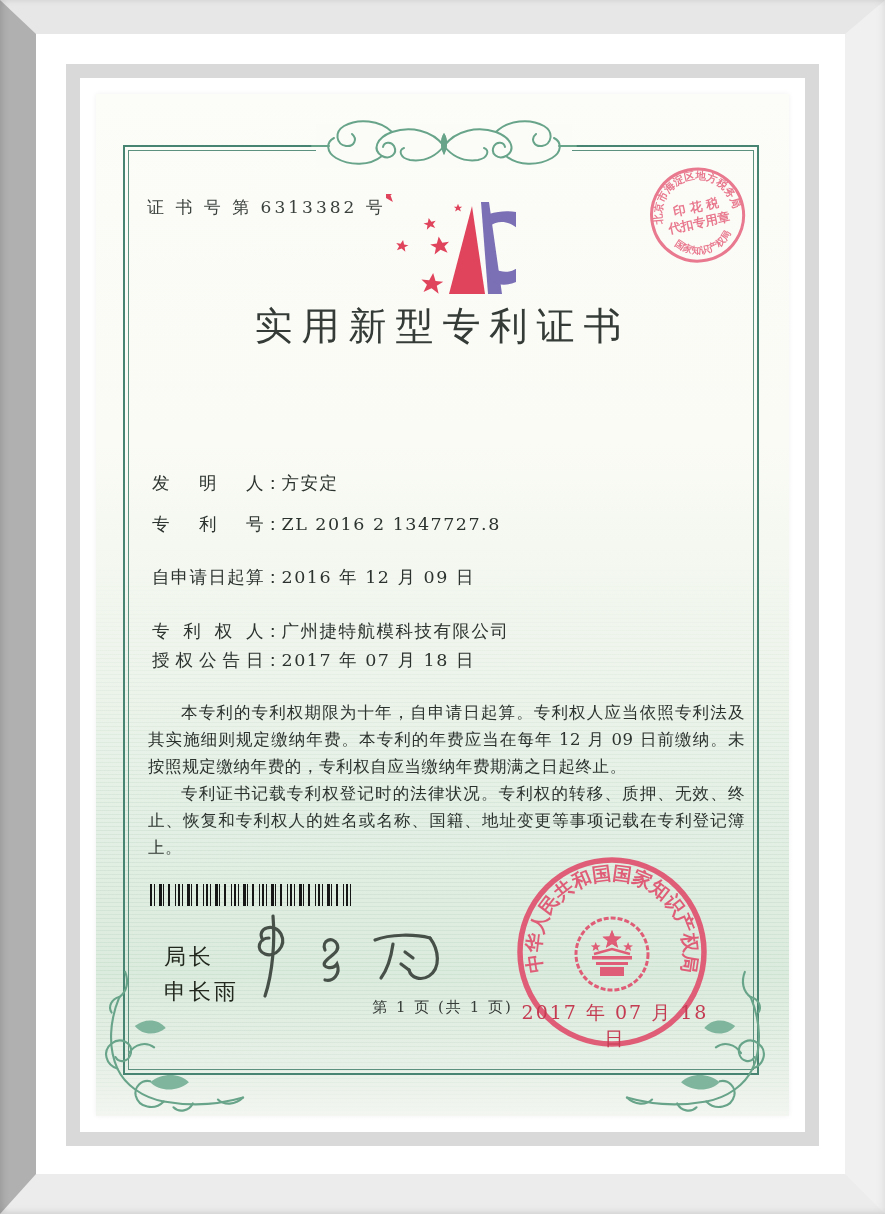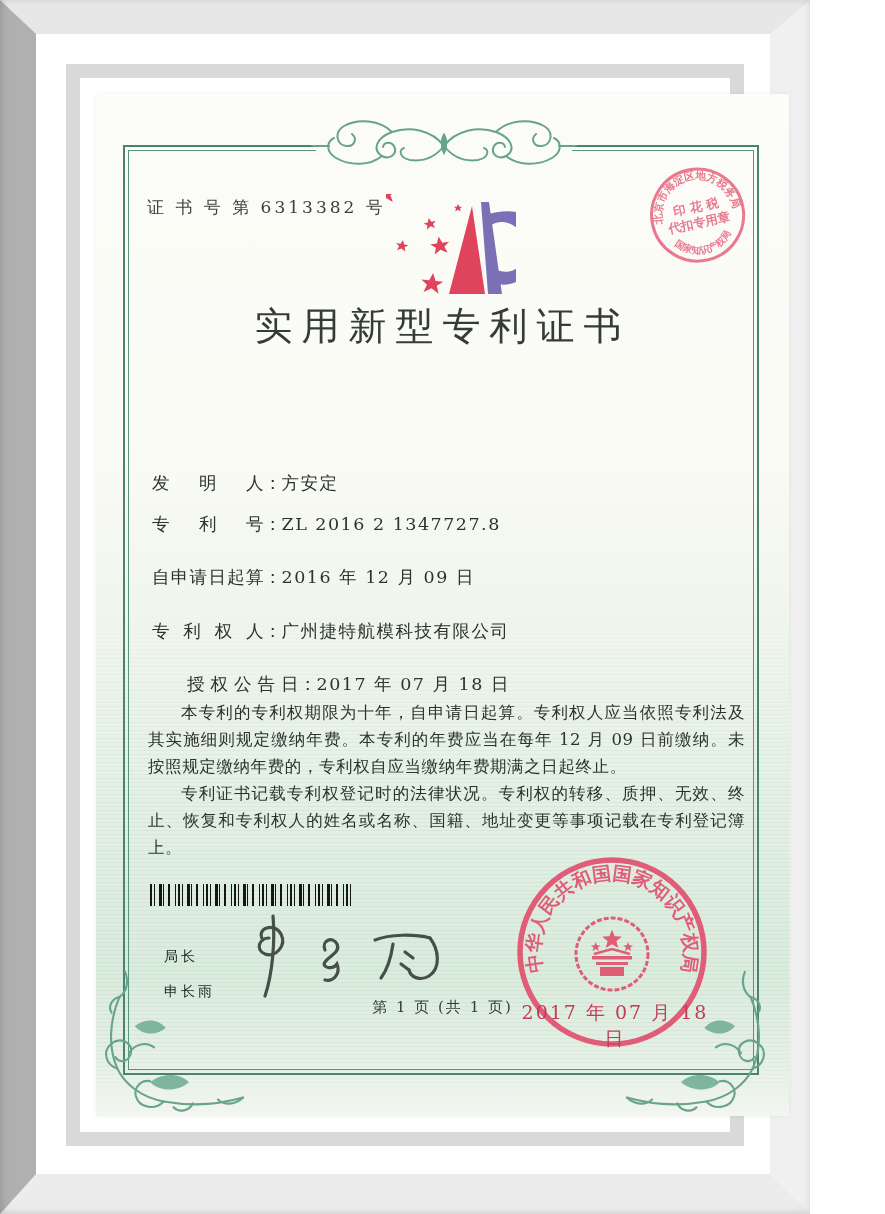--- a/index.html
+++ b/index.html
@@ -1,18 +1,18 @@
 <!DOCTYPE html>
 <html><head>
 <meta charset="utf-8">
 <style>
   * { margin:0; padding:0; box-sizing:border-box; }
   html,body { width:885px; height:1214px; background:#ffffff; overflow:hidden;
     font-family:"DejaVu Serif","Liberation Serif",serif; }
-  .photo { position:relative; width:810px; height:1214px; }
+  .photo { position:relative; width:885px; height:1214px; }
 
   
   .bevel { position:absolute; inset:0; border-style:solid;
     border-width:34px 40px 40px 36px;
     border-color:#e7e7e7 #f0f0f0 #ececec #b0b0b0; }
   .bevel-shade { position:absolute; inset:0; box-shadow: inset -3px -3px 8px rgba(0,0,0,0.05), inset 3px 0 6px rgba(0,0,0,0.10); pointer-events:none; }
 
   .mat-white { position:absolute; top:34px; left:36px; right:40px; bottom:40px; background:#ffffff; }
   .mat-gray  { position:absolute; top:64px; left:66px; right:66px; bottom:68px; border:14px solid #d9d9d9; background:#ffffff; }
 
@@ -50,21 +50,21 @@
     line-height:27px; color:#2c332f; text-align:justify; letter-spacing:0.6px; }
   .paras p { text-indent:2em; }
 
   .barcode { position:absolute; left:54px; top:790px; width:205px; height:22px;
     background:
       repeating-linear-gradient(90deg,#161616 0 2px, transparent 2px 4px, #161616 4px 5px, transparent 5px 9px,
         #161616 9px 12px, transparent 12px 13px, #161616 13px 14px, transparent 14px 18px,
         #161616 18px 20px, transparent 20px 25px, #161616 25px 26px, transparent 26px 28px); }
 
   .signatory { position:absolute; left:68px; top:845px; font-family:"Liberation Sans","DejaVu Sans",sans-serif;
-    font-size:14px; color:#23291f; letter-spacing:3px; line-height:35px; }
+    font-size:22px; color:#23291f; letter-spacing:3px; line-height:35px; }
   .signature { position:absolute; left:129px; top:816px; }
 
   .seal { position:absolute; left:416px; top:758px; opacity:0.95; }
   .seal-date { position:absolute; left:414px; top:906px; width:210px; text-align:center;
     color:#c43b52; font-size:19px; letter-spacing:2px; font-weight:500; }
 
   .footer { position:absolute; top:904px; left:0; width:100%; text-align:center;
     font-size:15px; letter-spacing:2px; color:#363c38; }
 </style>
 </head>
@@ -164,21 +164,21 @@
     </div>
     <div class="field" style="top:418px;">
       <span class="lbl">专 利 号</span><span class="colon">：</span><span class="val">ZL 2016 2 1347727.8</span>
     </div>
     <div class="field" style="top:471px;">
       <span class="lbl">自申请日起算</span><span class="colon">：</span><span class="val">2016 年 12 月 09 日</span>
     </div>
     <div class="field" style="top:525px;">
       <span class="lbl">专 利 权 人</span><span class="colon">：</span><span class="val">广州捷特航模科技有限公司</span>
     </div>
-    <div class="field" style="top:578px;margin-left:35px;">
+    <div class="field" style="top:554px;">
       <span class="lbl">授权公告日</span><span class="colon">：</span><span class="val">2017 年 07 月 18 日</span>
     </div>
 
     <div class="paras">
       <p>本专利的专利权期限为十年，自申请日起算。专利权人应当依照专利法及其实施细则规定缴纳年费。本专利的年费应当在每年 12 月 09 日前缴纳。未按照规定缴纳年费的，专利权自应当缴纳年费期满之日起终止。</p>
       <p>专利证书记载专利权登记时的法律状况。专利权的转移、质押、无效、终止、恢复和专利权人的姓名或名称、国籍、地址变更等事项记载在专利登记簿上。</p>
     </div>
 
     <div class="barcode"></div>
 

